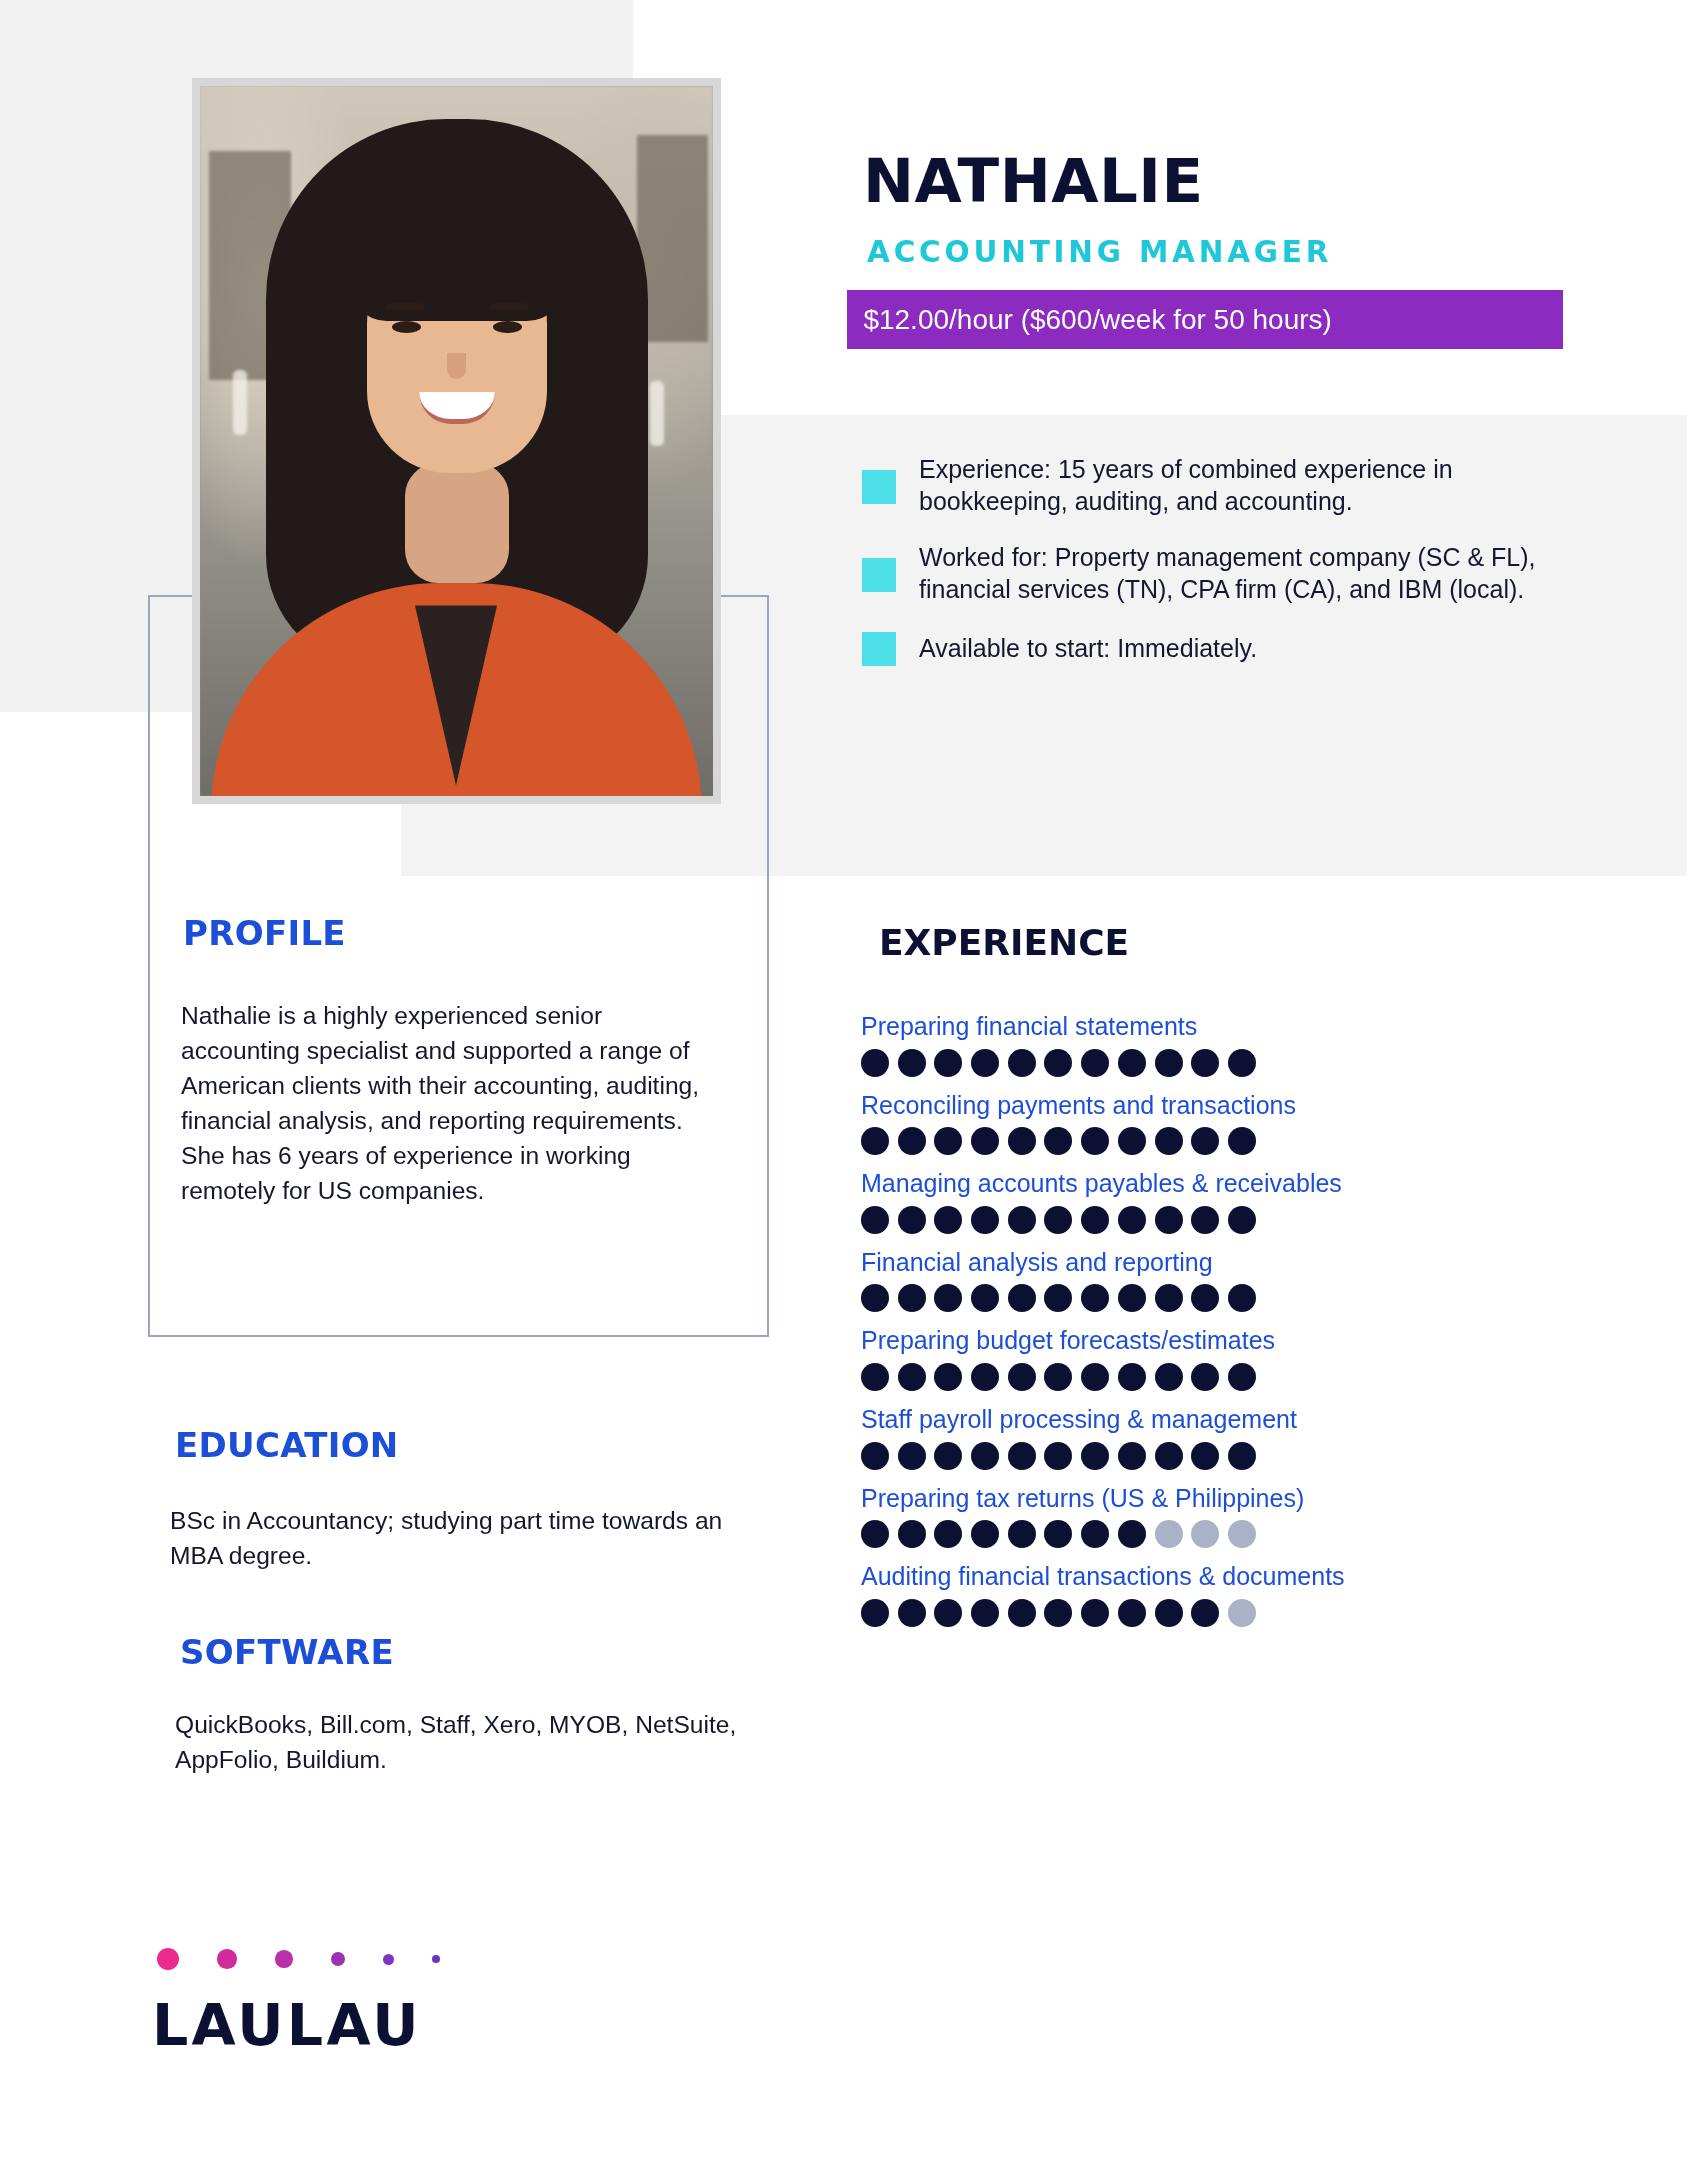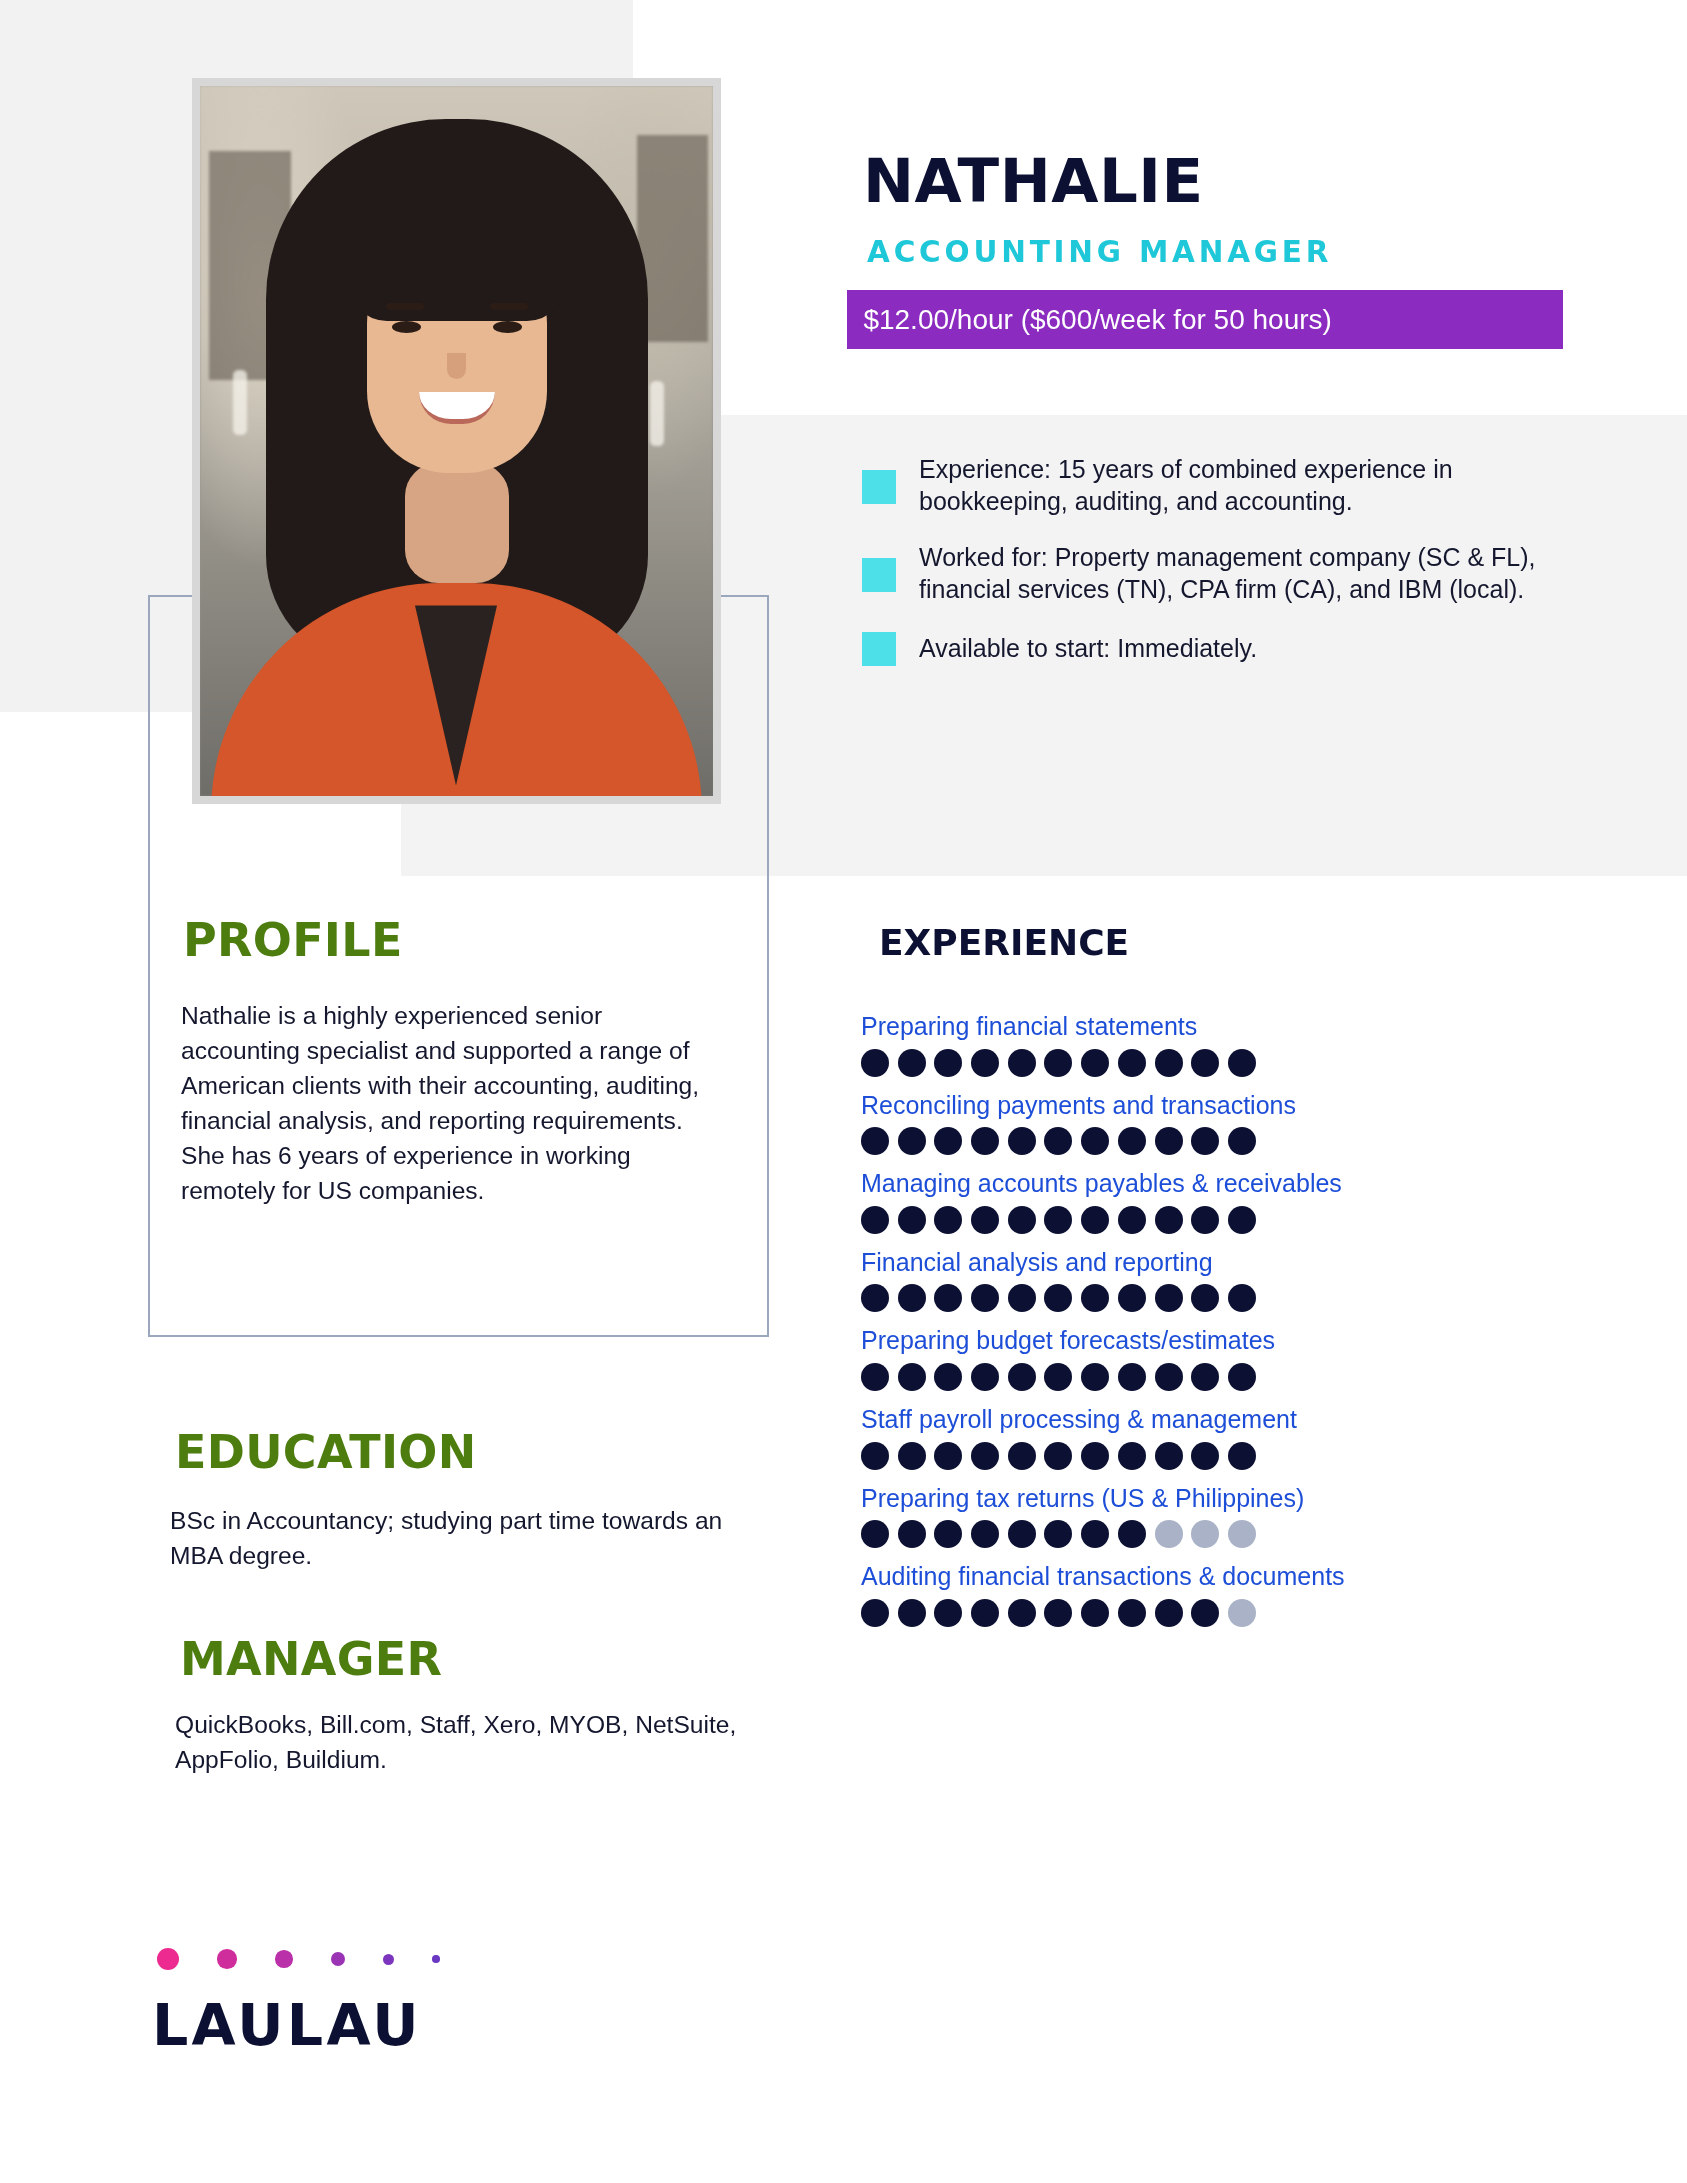--- a/index.html
+++ b/index.html
@@ -210,23 +210,23 @@
   .hl-text {
     margin-left: 23px;
     font-size: 25px;
     line-height: 1.28;
     color: #14172e;
   }
 
   
   .sec-title {
     position: absolute;
-    font-size: 46px;
+    font-size: 34px;
     font-weight: 700;
-    color: #4d7c0f;
+    color: #1d4ed8;
     font-family: "DejaVu Sans", sans-serif;
     letter-spacing: 0.3px;
   }
   .sec-body {
     position: absolute;
     font-size: 24.6px;
     line-height: 1.42;
     color: #14172e;
   }
   #profile-title { left: 183px; top: 913px; }
@@ -335,21 +335,21 @@
       <div class="hl-text">Available to start: Immediately.</div>
     </div>
   </div>
 
   <div class="sec-title" id="profile-title">PROFILE</div>
   <div class="sec-body" id="profile-body">Nathalie is a highly experienced senior accounting specialist and supported a range of American clients with their accounting, auditing, financial analysis, and reporting requirements. She has 6 years of experience in working remotely for US companies.</div>
 
   <div class="sec-title" id="education-title">EDUCATION</div>
   <div class="sec-body" id="education-body">BSc in Accountancy; studying part time towards an MBA degree.</div>
 
-  <div class="sec-title" id="software-title">MANAGER</div>
+  <div class="sec-title" id="software-title">SOFTWARE</div>
   <div class="sec-body" id="software-body">QuickBooks, Bill.com, Staff, Xero, MYOB, NetSuite, AppFolio, Buildium.</div>
 
   <div class="logo-dots">
       <div class="d" style="width: 22px; height: 22px; background: rgb(236, 42, 143); left: 0px; margin-top: -11px;"></div>
       <div class="d" style="width: 19.6px; height: 19.6px; background: rgb(208, 45, 156); left: 60px; margin-top: -9.8px;"></div>
       <div class="d" style="width: 17.5px; height: 17.5px; background: rgb(185, 48, 168); left: 118px; margin-top: -8.7px;"></div>
       <div class="d" style="width: 14px; height: 14px; background: rgb(154, 51, 180); left: 174px; margin-top: -7px;"></div>
       <div class="d" style="width: 11px; height: 11px; background: rgb(123, 54, 189); left: 226px; margin-top: -5.5px;"></div>
       <div class="d" style="width: 7.6px; height: 7.6px; background: rgb(106, 56, 194); left: 275px; margin-top: -3.8px;"></div>
     </div>

